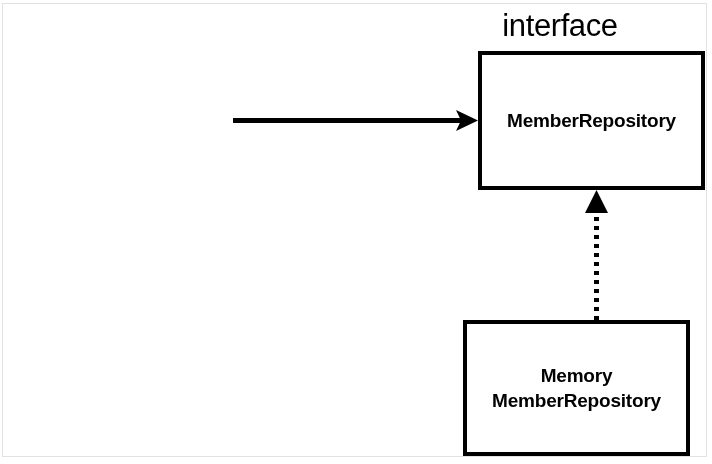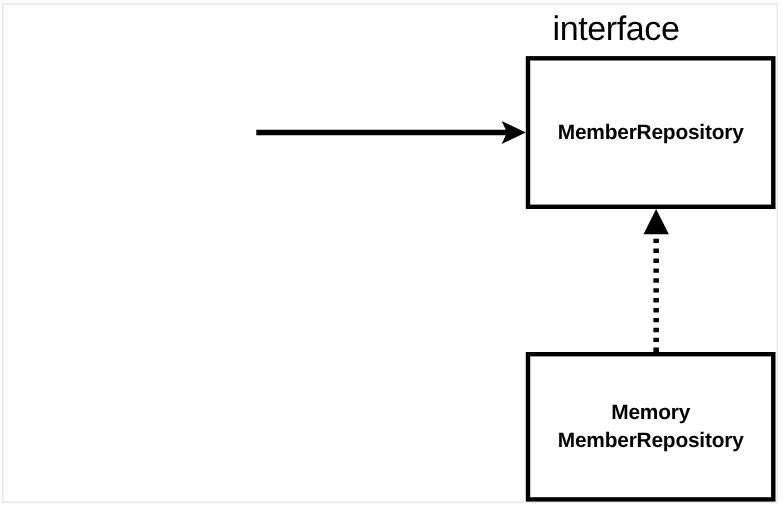--- a/index.html
+++ b/index.html
@@ -56,21 +56,21 @@
     width: 228px;
     height: 136px;
   }
   #box-member-repository {
     left: 478px;
     top: 51px;
     width: 227px;
     height: 139px;
   }
   #box-memory-member-repository {
-    left: 478px;
+    left: 463px;
     top: 320px;
     width: 227px;
     height: 136px;
     text-align: center;
   }
   
   #interface-caption {
     position: absolute;
     left: 440px;
     top: 8px;

